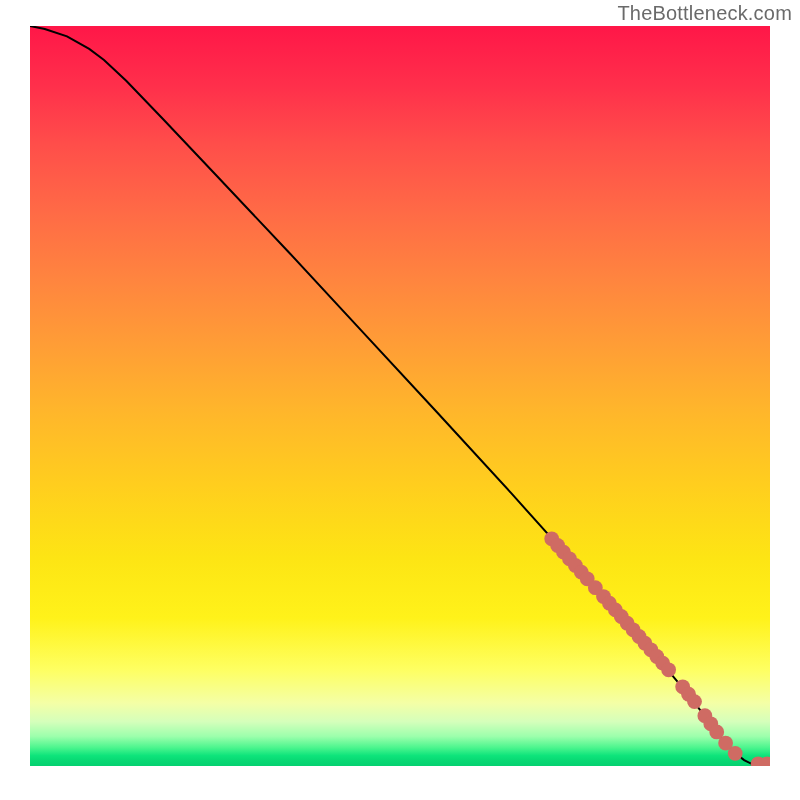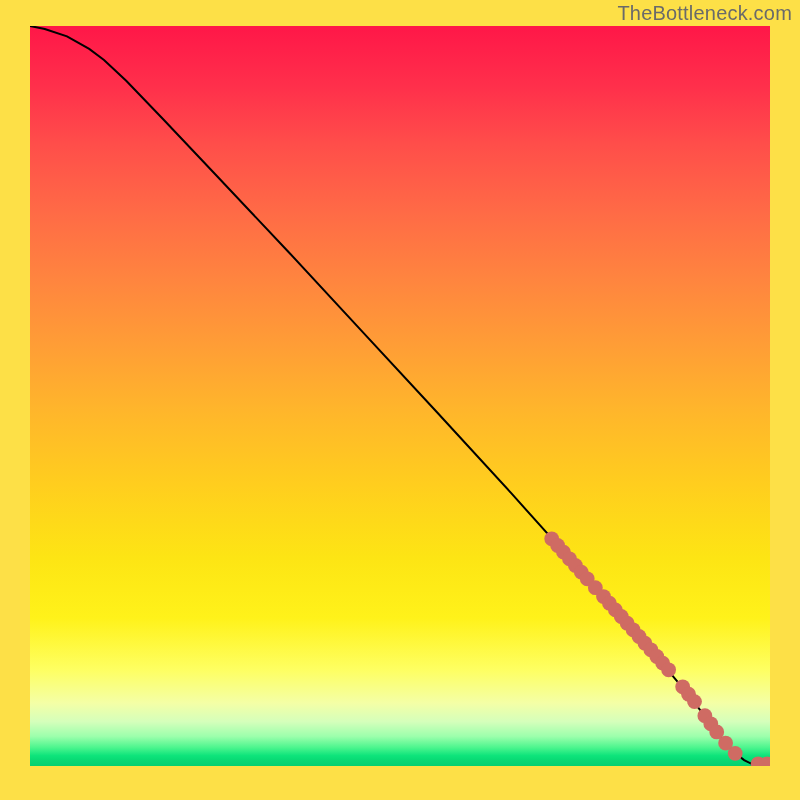--- a/index.html
+++ b/index.html
@@ -7,21 +7,21 @@
     padding: 0;
     width: 800px;
     height: 800px;
     background: #000;
     overflow: hidden;
   }
   .container {
     position: relative;
     width: 800px;
     height: 800px;
-    background: #fde047;
+    background: #ffffff;
   }
   .watermark {
     position: absolute;
     top: 2px;
     right: 8px;
     color: #6a6a6a;
     font-family: Arial, Helvetica, sans-serif;
     font-size: 20px;
     font-weight: 400;
     letter-spacing: 0.2px;

